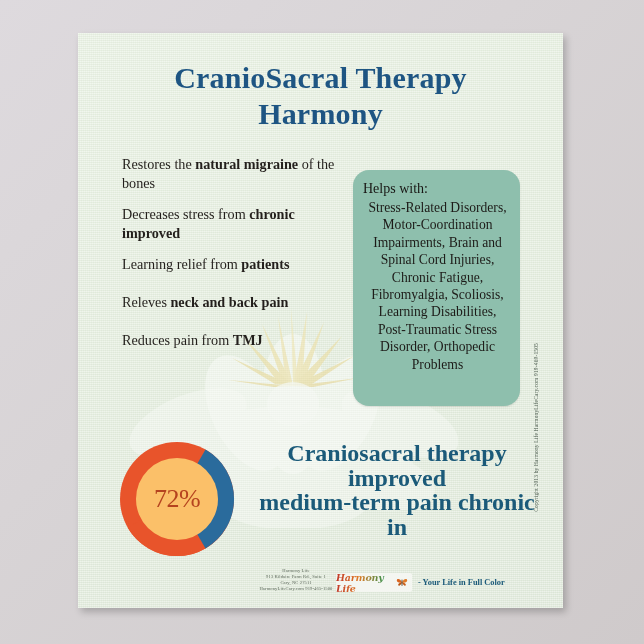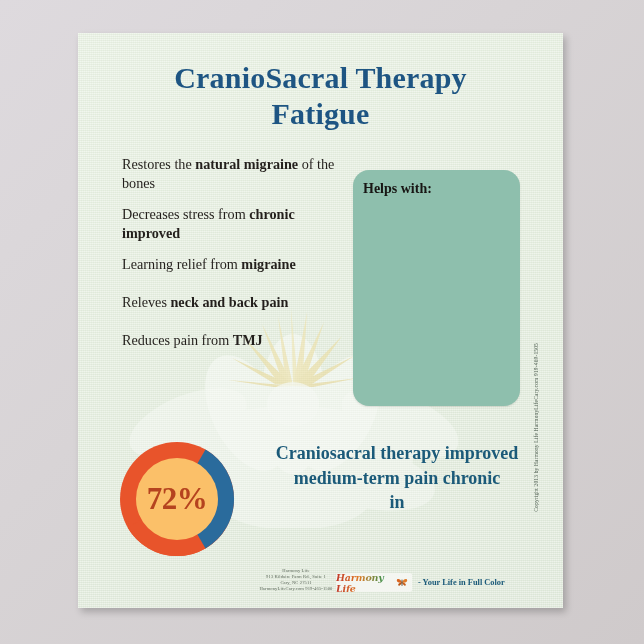--- a/index.html
+++ b/index.html
@@ -94,21 +94,21 @@
     width: 167px;
     height: 236px;
     background: #8ebfad;
     border-radius: 16px;
     box-shadow: 0 1px 2px rgba(0,0,0,0.10);
     padding: 10px 8px 8px 10px;
     box-sizing: border-box;
   }
   #helps-title {
     color: #181614;
-    font-weight: bold;
+    font-weight: normal;
     font-size: 14px;
     line-height: 18px;
     margin-bottom: 1px;
   }
   #helps-text {
     color: #1d1b18;
     font-size: 13.6px;
     line-height: 17.4px;
     text-align: center;
   }
@@ -121,35 +121,35 @@
     width: 122px;
     height: 122px;
   }
   #donut-value {
     position: absolute;
     inset: 0;
     display: flex;
     align-items: center;
     justify-content: center;
     color: #b5431f;
-    font-size: 31px;
-    font-weight: bold;
+    font-size: 26px;
+    font-weight: normal;
     letter-spacing: -0.5px;
   }
 
   
   #statement {
     position: absolute;
     left: 160px;
     top: 408px;
     width: 318px;
     text-align: center;
     color: #1b5a79;
     font-weight: bold;
-    font-size: 18px;
+    font-size: 24px;
     line-height: 24.5px;
   }
 
   
   #footer-address {
     position: absolute;
     left: 128px;
     top: 535px;
     width: 180px;
     text-align: center;
@@ -248,43 +248,44 @@
       <path d="M165 178 L104 150 L147 176 Z" fill="#ead487"></path>
       <path d="M165 178 L226 148 L184 176 Z" fill="#ead487"></path>
       <path d="M165 178 L100 172 L146 179 Z" fill="#e8d184"></path>
       <path d="M165 178 L230 170 L185 179 Z" fill="#e8d184"></path>
     </g>
     <ellipse cx="165" cy="196" rx="26" ry="22" fill="#ffffff" opacity="0.75"></ellipse>
   </svg>
 
   <div id="title-block">
     <div class="title-line">CranioSacral Therapy</div>
-    <div class="title-line">Fatigue</div>
+    <div class="title-line">Harmony</div>
   </div>
 
   <div id="benefits-list">
     <div class="benefit-item">
       <span>Restores the </span><b>natural migraine</b><span> of the bones</span>
     </div>
     <div class="benefit-item">
       <span>Decreases  stress from </span><b>chronic improved</b><span></span>
     </div>
     <div class="benefit-item gap-lg">
-      <span>Learning relief  from </span><b>migraine</b><span></span>
+      <span>Learning relief  from </span><b>patients</b><span></span>
     </div>
     <div class="benefit-item gap-lg">
       <span>Releves </span><b>neck and back pain</b><span></span>
     </div>
     <div class="benefit-item">
       <span>Reduces pain from </span><b>TMJ</b><span></span>
     </div>
   </div>
 
   <div id="helps-box">
     <div id="helps-title">Helps with:</div>
+    <div id="helps-text">Stress-Related Disorders, Motor-Coordination Impairments, Brain and Spinal Cord Injuries, Chronic Fatigue, Fibromyalgia, Scoliosis, Learning Disabilities, Post-Traumatic Stress Disorder, Orthopedic Problems</div>
   </div>
 
   <div id="donut-wrap">
     <svg viewBox="0 0 122 122" width="122" height="122" xmlns="http://www.w3.org/2000/svg">
       <circle cx="61" cy="61" r="57" fill="#e8542b"></circle>
       <path d="M61 61 L110.4 89.5 A57 57 0 0 1 11.6 89.5 Z" fill="#e8542b"></path>
       <path d="M61 61 L89.5 11.6 A57 57 0 0 1 89.5 110.4 Z" fill="#2a6b9c"></path>
       <circle cx="61" cy="61" r="41" fill="#fbc069"></circle>
     </svg>
     <div id="donut-value">72%</div>

